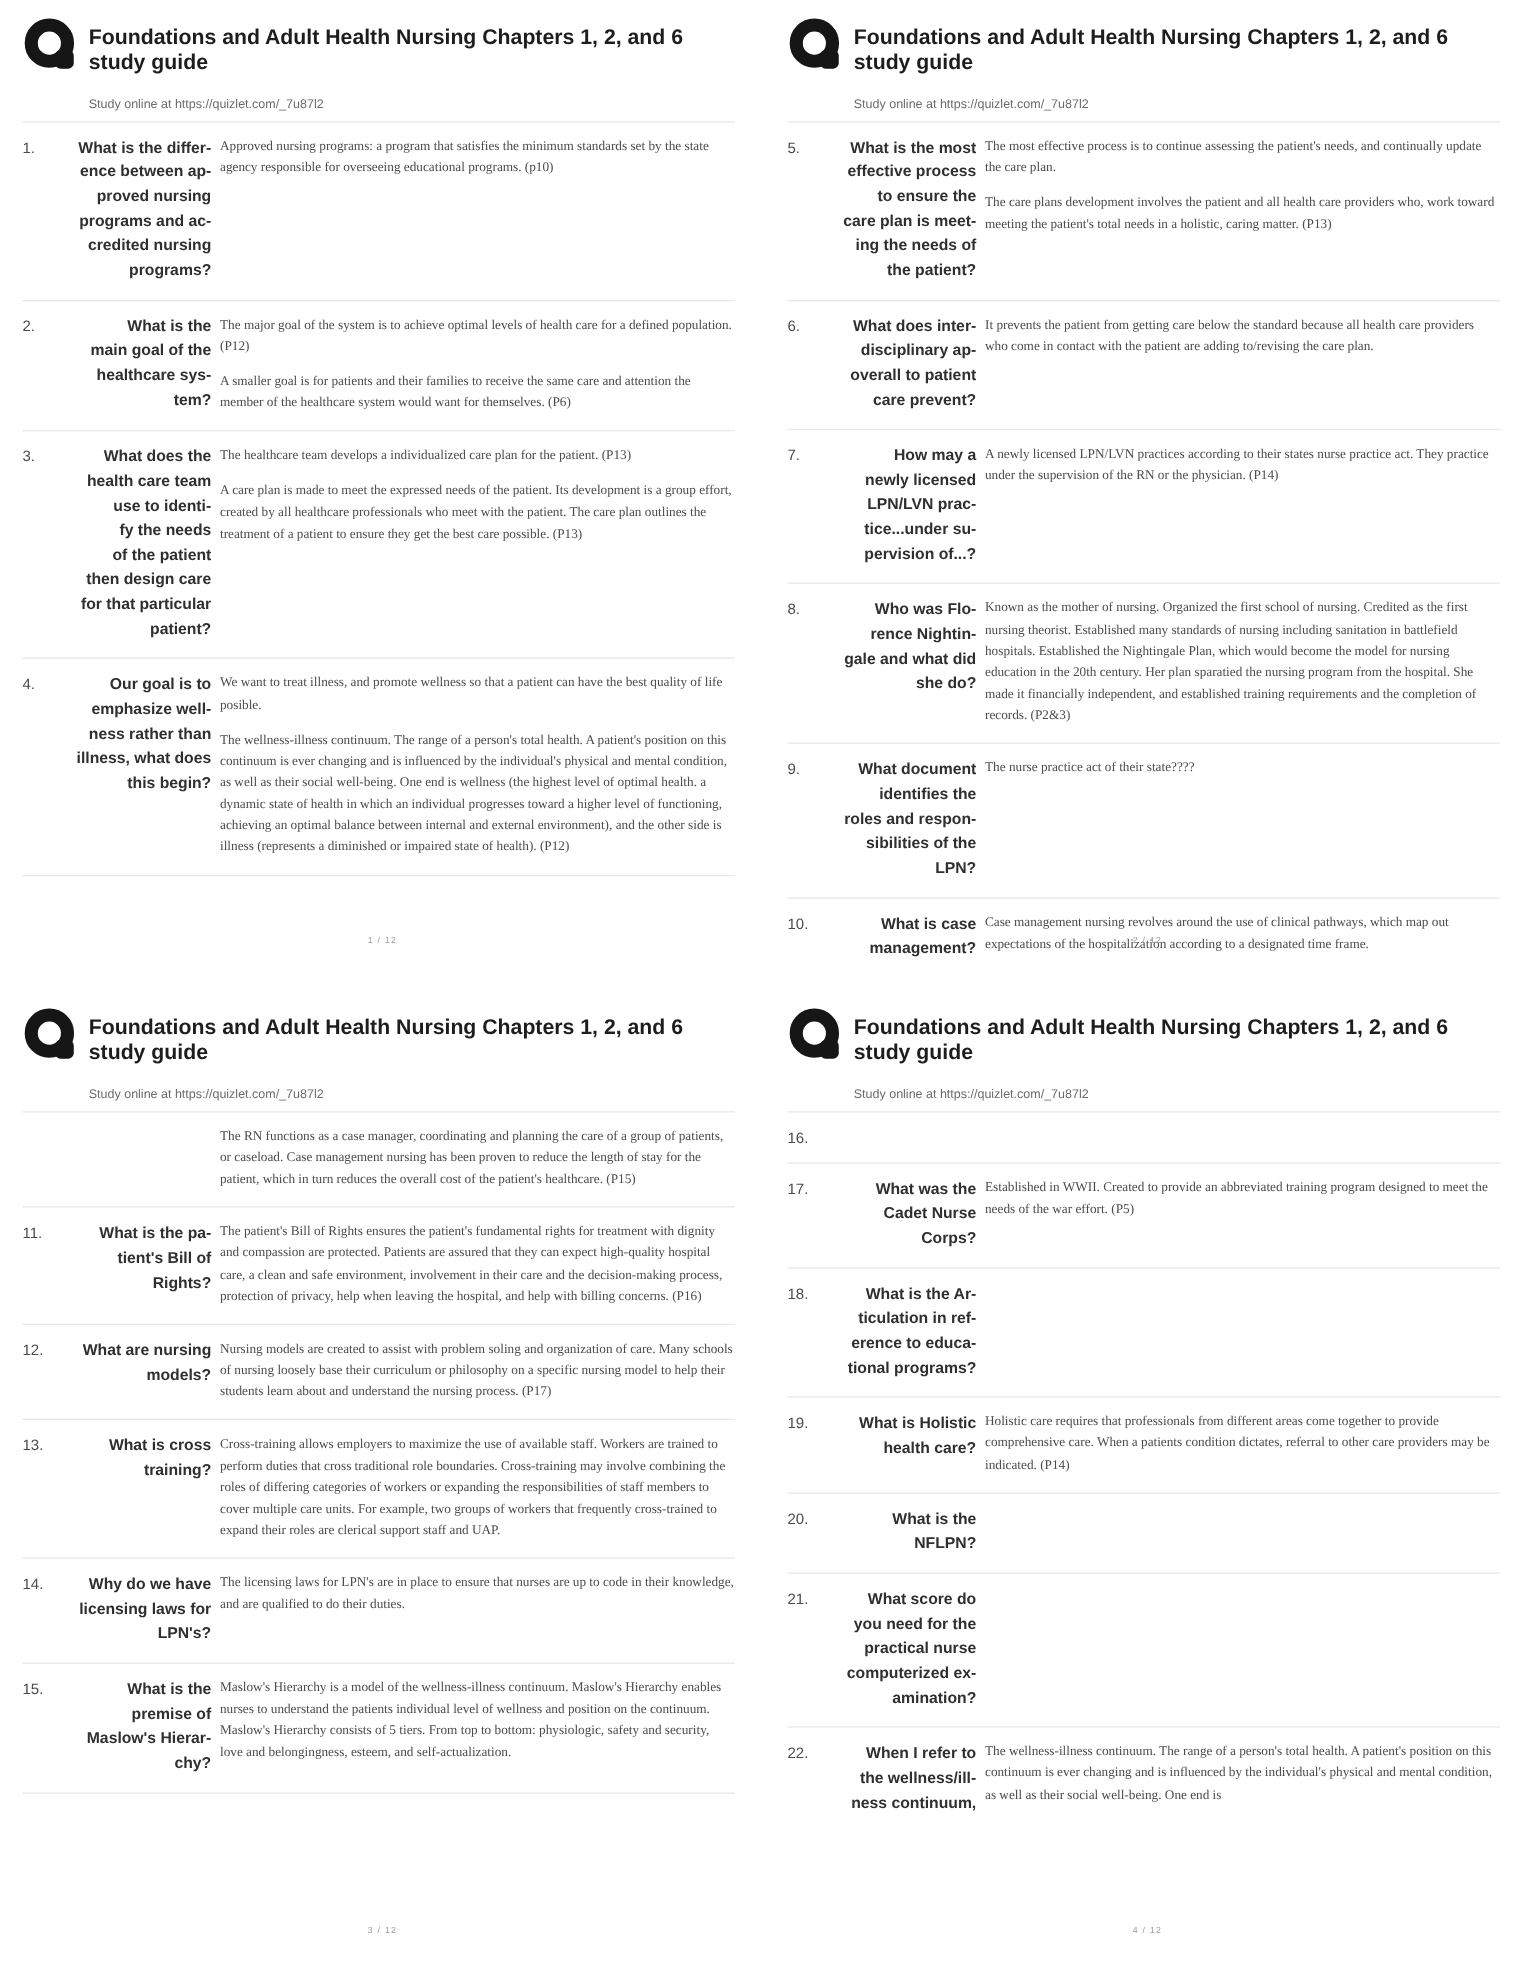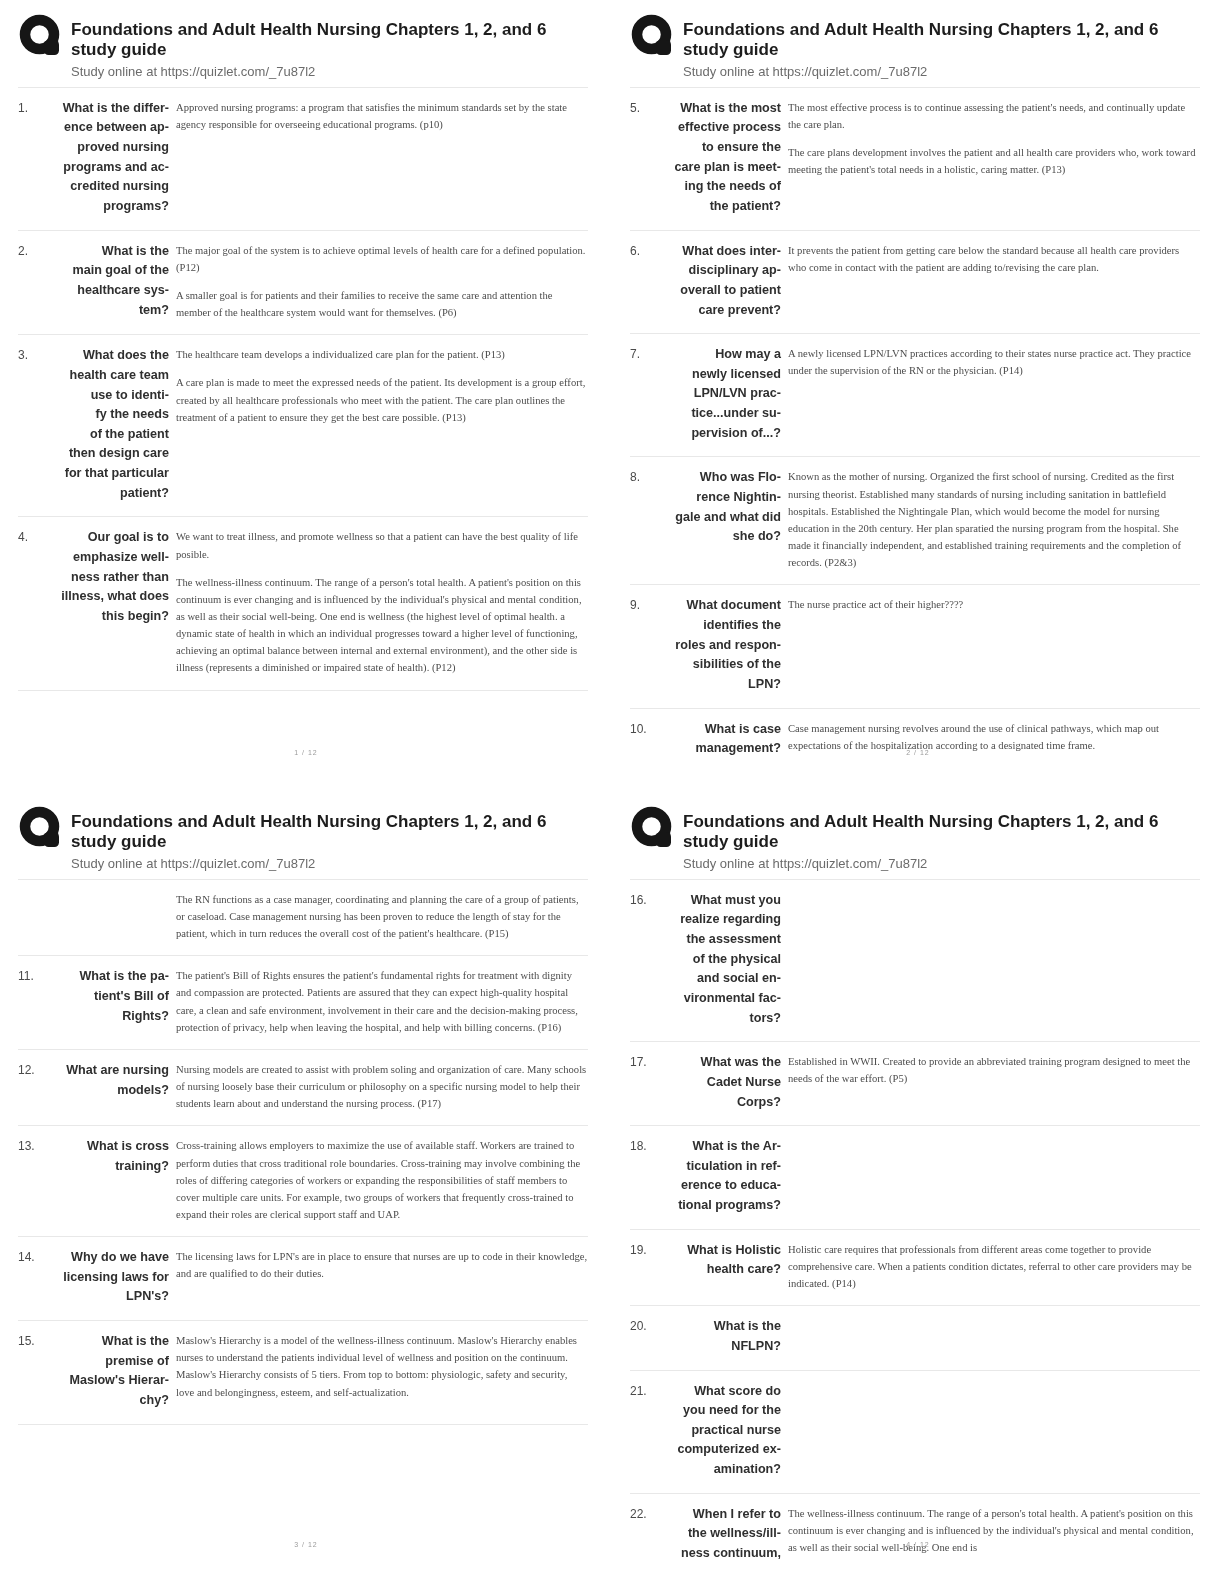--- a/index.html
+++ b/index.html
@@ -3,21 +3,21 @@
 <meta charset="utf-8">
 <style>
   html,body{margin:0;padding:0;background:#ffffff;}
   body{width:1224px;font-family:"Liberation Sans", sans-serif;-webkit-font-smoothing:antialiased;}
   .sheet{width:1224px;height:1584px;display:grid;grid-template-columns:612px 612px;grid-template-rows:792px 792px;background:#fff;}
   .page{box-sizing:border-box;position:relative;padding:13px 24px 0 18px;overflow:hidden;background:#fff;}
   .hdr{display:flex;align-items:flex-start;gap:7px;padding-bottom:7px;}
   .logo{width:46px;height:46px;flex:none;margin-top:1px;}
   .hdr-text{padding-top:7px;}
   .hdr-title{font-size:17px;font-weight:bold;color:#1d1d1d;letter-spacing:0px;line-height:1.2;}
-  .hdr-sub{font-size:13px;color:#6b6b6b;margin-top:3px;}
+  .hdr-sub{font-size:10px;color:#6b6b6b;margin-top:17px;}
   .rows{margin-top:1px;}
   .page.rule-end .rows{border-bottom:1px solid #e8e8e8;}
   .row{display:flex;border-top:1px solid #e8e8e8;padding:11px 0 13px;}
   .num{width:27px;flex:none;font-size:12px;color:#4a4a4a;padding-top:2px;}
   .q{width:124px;flex:none;font-weight:bold;font-size:12.6px;line-height:1.56;color:#2f2f2f;white-space:pre-line;text-align:right;}
   .a{flex:1;font-size:10.6px;line-height:1.62;color:#4c4c4c;padding-left:6px;}
   .a p{margin:0 0 11px 1px;font-family:Liberation Serif, serif;}
   .a p:last-child{margin-bottom:0;}
   .footer{position:absolute;bottom:36px;left:0;right:0;text-align:center;font-size:7px;color:#9a9a9a;letter-spacing:1px;}
 </style>
@@ -149,21 +149,21 @@
           </div>
         </div>
         <div class="row">
           <div class="num">9.</div>
           <div class="q">What document
 identifies the
 roles and respon-
 sibilities of the
 LPN?</div>
           <div class="a">
-            <p>The nurse practice act of their higher????</p>
+            <p>The nurse practice act of their state????</p>
           </div>
         </div>
         <div class="row">
           <div class="num">10.</div>
           <div class="q">What is case
 management?</div>
           <div class="a">
             <p>Case management nursing revolves around the use of clinical pathways, which map out expectations of the hospitalization according to a designated time frame.</p>
           </div>
         </div>
@@ -245,27 +245,20 @@
         <rect x="26" y="26" width="15" height="15" rx="4.5" fill="#161616"></rect>
       </svg>
       <div class="hdr-text">
         <div class="hdr-title">Foundations and Adult Health Nursing Chapters 1, 2, and 6 study guide</div>
         <div class="hdr-sub">Study online at https://quizlet.com/_7u87l2</div>
       </div>
     </div>
     <div class="rows">
         <div class="row">
           <div class="num">16.</div>
-          <div class="q">What must you
-realize regarding
-the assessment
-of the physical
-and social en-
-vironmental fac-
-tors?</div>
           <div class="a"></div>
         </div>
         <div class="row">
           <div class="num">17.</div>
           <div class="q">What was the
 Cadet Nurse
 Corps?</div>
           <div class="a">
             <p>Established in WWII. Created to provide an abbreviated training program designed to meet the needs of the war effort. (P5)</p>
           </div>

